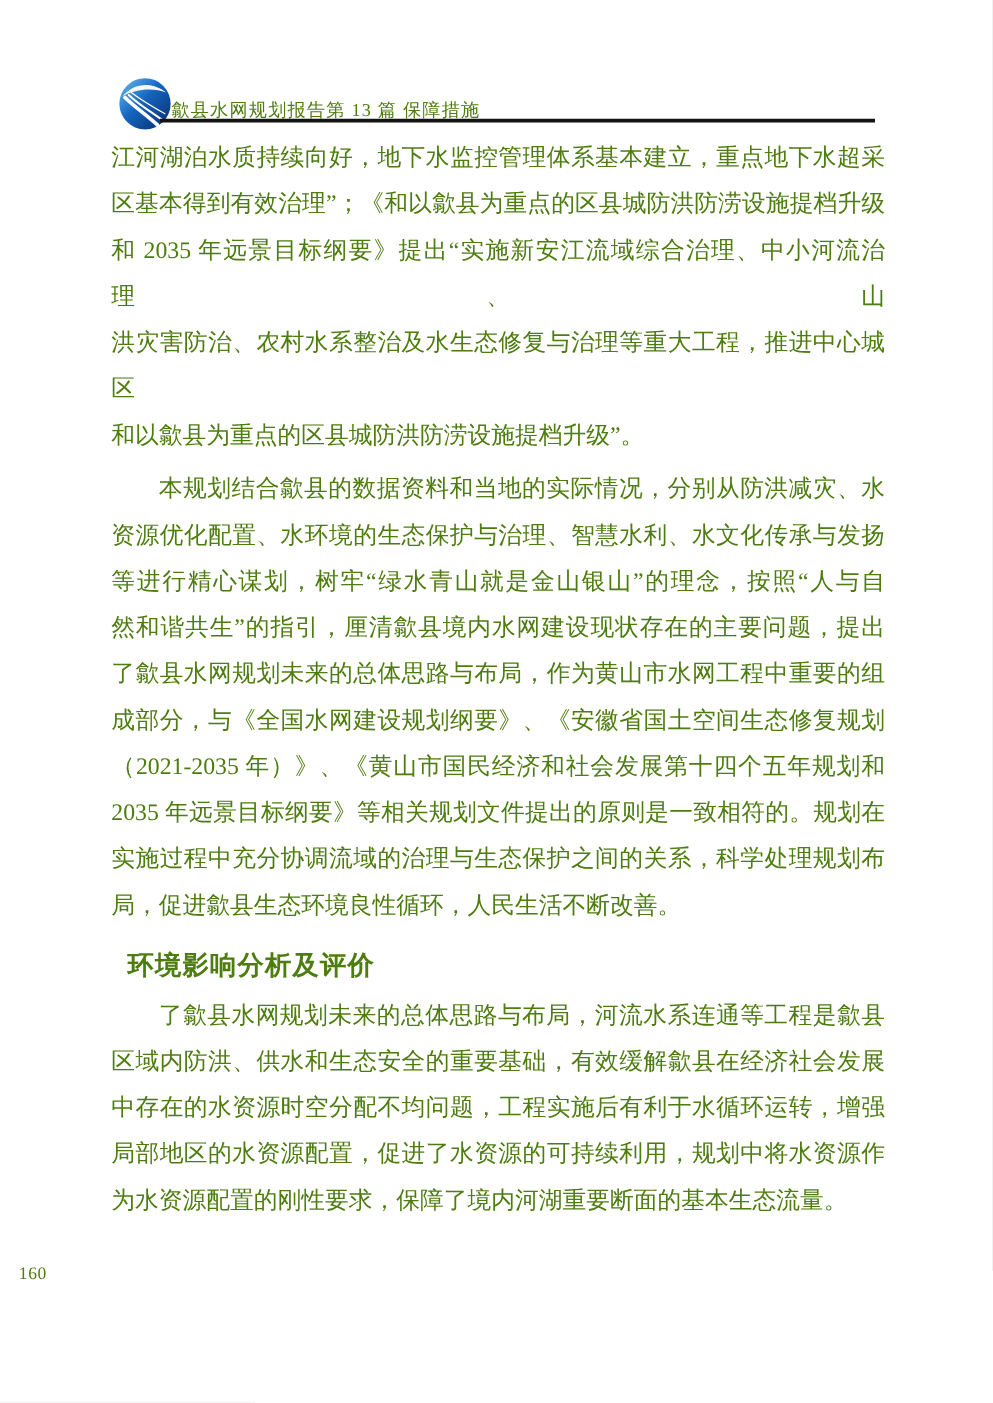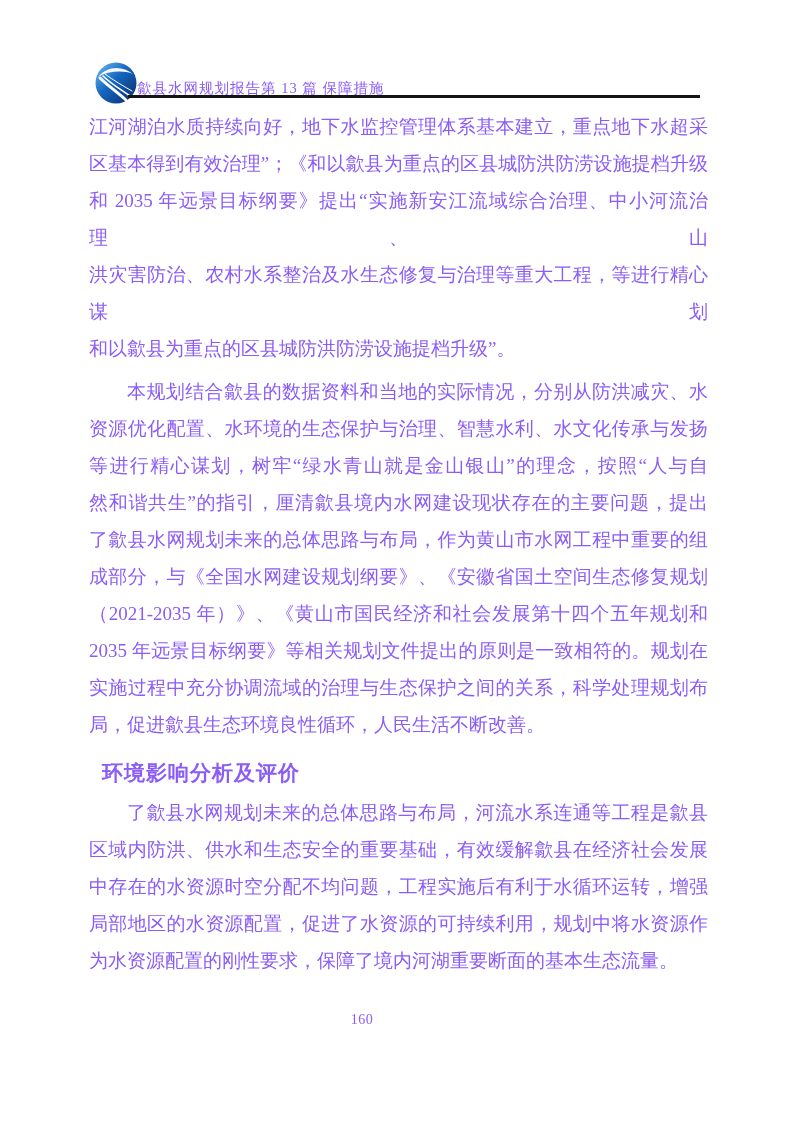--- a/index.html
+++ b/index.html
@@ -2,21 +2,21 @@
 <html><head>
 <meta charset="utf-8">
 <style>
   html,body{margin:0;padding:0;background:#e8e8e8;}
   #page{
     position:relative;
     width:794px;height:1122px;
     margin:0 auto;
     background:#ffffff;
     font-family:"Liberation Serif","DejaVu Serif",serif;
-    color:#8b5cf6;
+    color:#4d7c0f;
     overflow:hidden;
   }
   
   .logo{position:absolute;left:95px;top:62px;width:42px;height:42px;}
   .header-title{
     position:absolute;left:137px;top:79px;
     font-size:14.5px;letter-spacing:1px;white-space:nowrap;
   }
   .header-rule{
     position:absolute;left:128px;top:95px;width:572px;height:2.5px;
@@ -39,22 +39,22 @@
     font-family:"Liberation Sans","DejaVu Sans",sans-serif;
     font-weight:bold;font-size:21px;line-height:30px;letter-spacing:1px;
   }
   .heading-sub{
     margin:16px 0 2px 13px;
     font-family:"Liberation Serif","DejaVu Serif",serif;
     font-weight:bold;font-size:19px;line-height:28px;letter-spacing:0.5px;
   }
   
   .footer{
-    position:absolute;left:0;top:1012px;width:724px;
-    text-align:center;font-size:14px;letter-spacing:0.5px;
+    position:absolute;left:15px;top:1012px;width:724px;
+    text-align:left;font-size:14px;letter-spacing:0.5px;
   }
 </style>
 </head>
 <body>
 
 <div id="page">
 
   <div class="logo">
     <svg viewBox="0 0 42 42" width="42" height="42">
       <defs>
@@ -73,21 +73,21 @@
   </div>
   <div class="header-title">歙县水网规划报告第 13 篇 保障措施</div>
   <div class="header-rule"></div>
 
   <div class="body-text">
 
     <div class="para-1">
       <div class="line">江河湖泊水质持续向好，地下水监控管理体系基本建立，重点地下水超采</div>
       <div class="line">区基本得到有效治理”；《和以歙县为重点的区县城防洪防涝设施提档升级</div>
       <div class="line">和 2035 年远景目标纲要》提出“实施新安江流域综合治理、中小河流治理、山</div>
-      <div class="line">洪灾害防治、农村水系整治及水生态修复与治理等重大工程，等进行精心谋划</div>
+      <div class="line">洪灾害防治、农村水系整治及水生态修复与治理等重大工程，推进中心城区</div>
       <div class="line para-end">和以歙县为重点的区县城防洪防涝设施提档升级”。</div>
     </div>
 
     <div class="para-2">
       <div class="line indent">本规划结合歙县的数据资料和当地的实际情况，分别从防洪减灾、水</div>
       <div class="line">资源优化配置、水环境的生态保护与治理、智慧水利、水文化传承与发扬</div>
       <div class="line">等进行精心谋划，树牢“绿水青山就是金山银山”的理念，按照“人与自</div>
       <div class="line">然和谐共生”的指引，厘清歙县境内水网建设现状存在的主要问题，提出</div>
       <div class="line">了歙县水网规划未来的总体思路与布局，作为黄山市水网工程中重要的组</div>
       <div class="line">成部分，与《全国水网建设规划纲要》、《安徽省国土空间生态修复规划</div>

